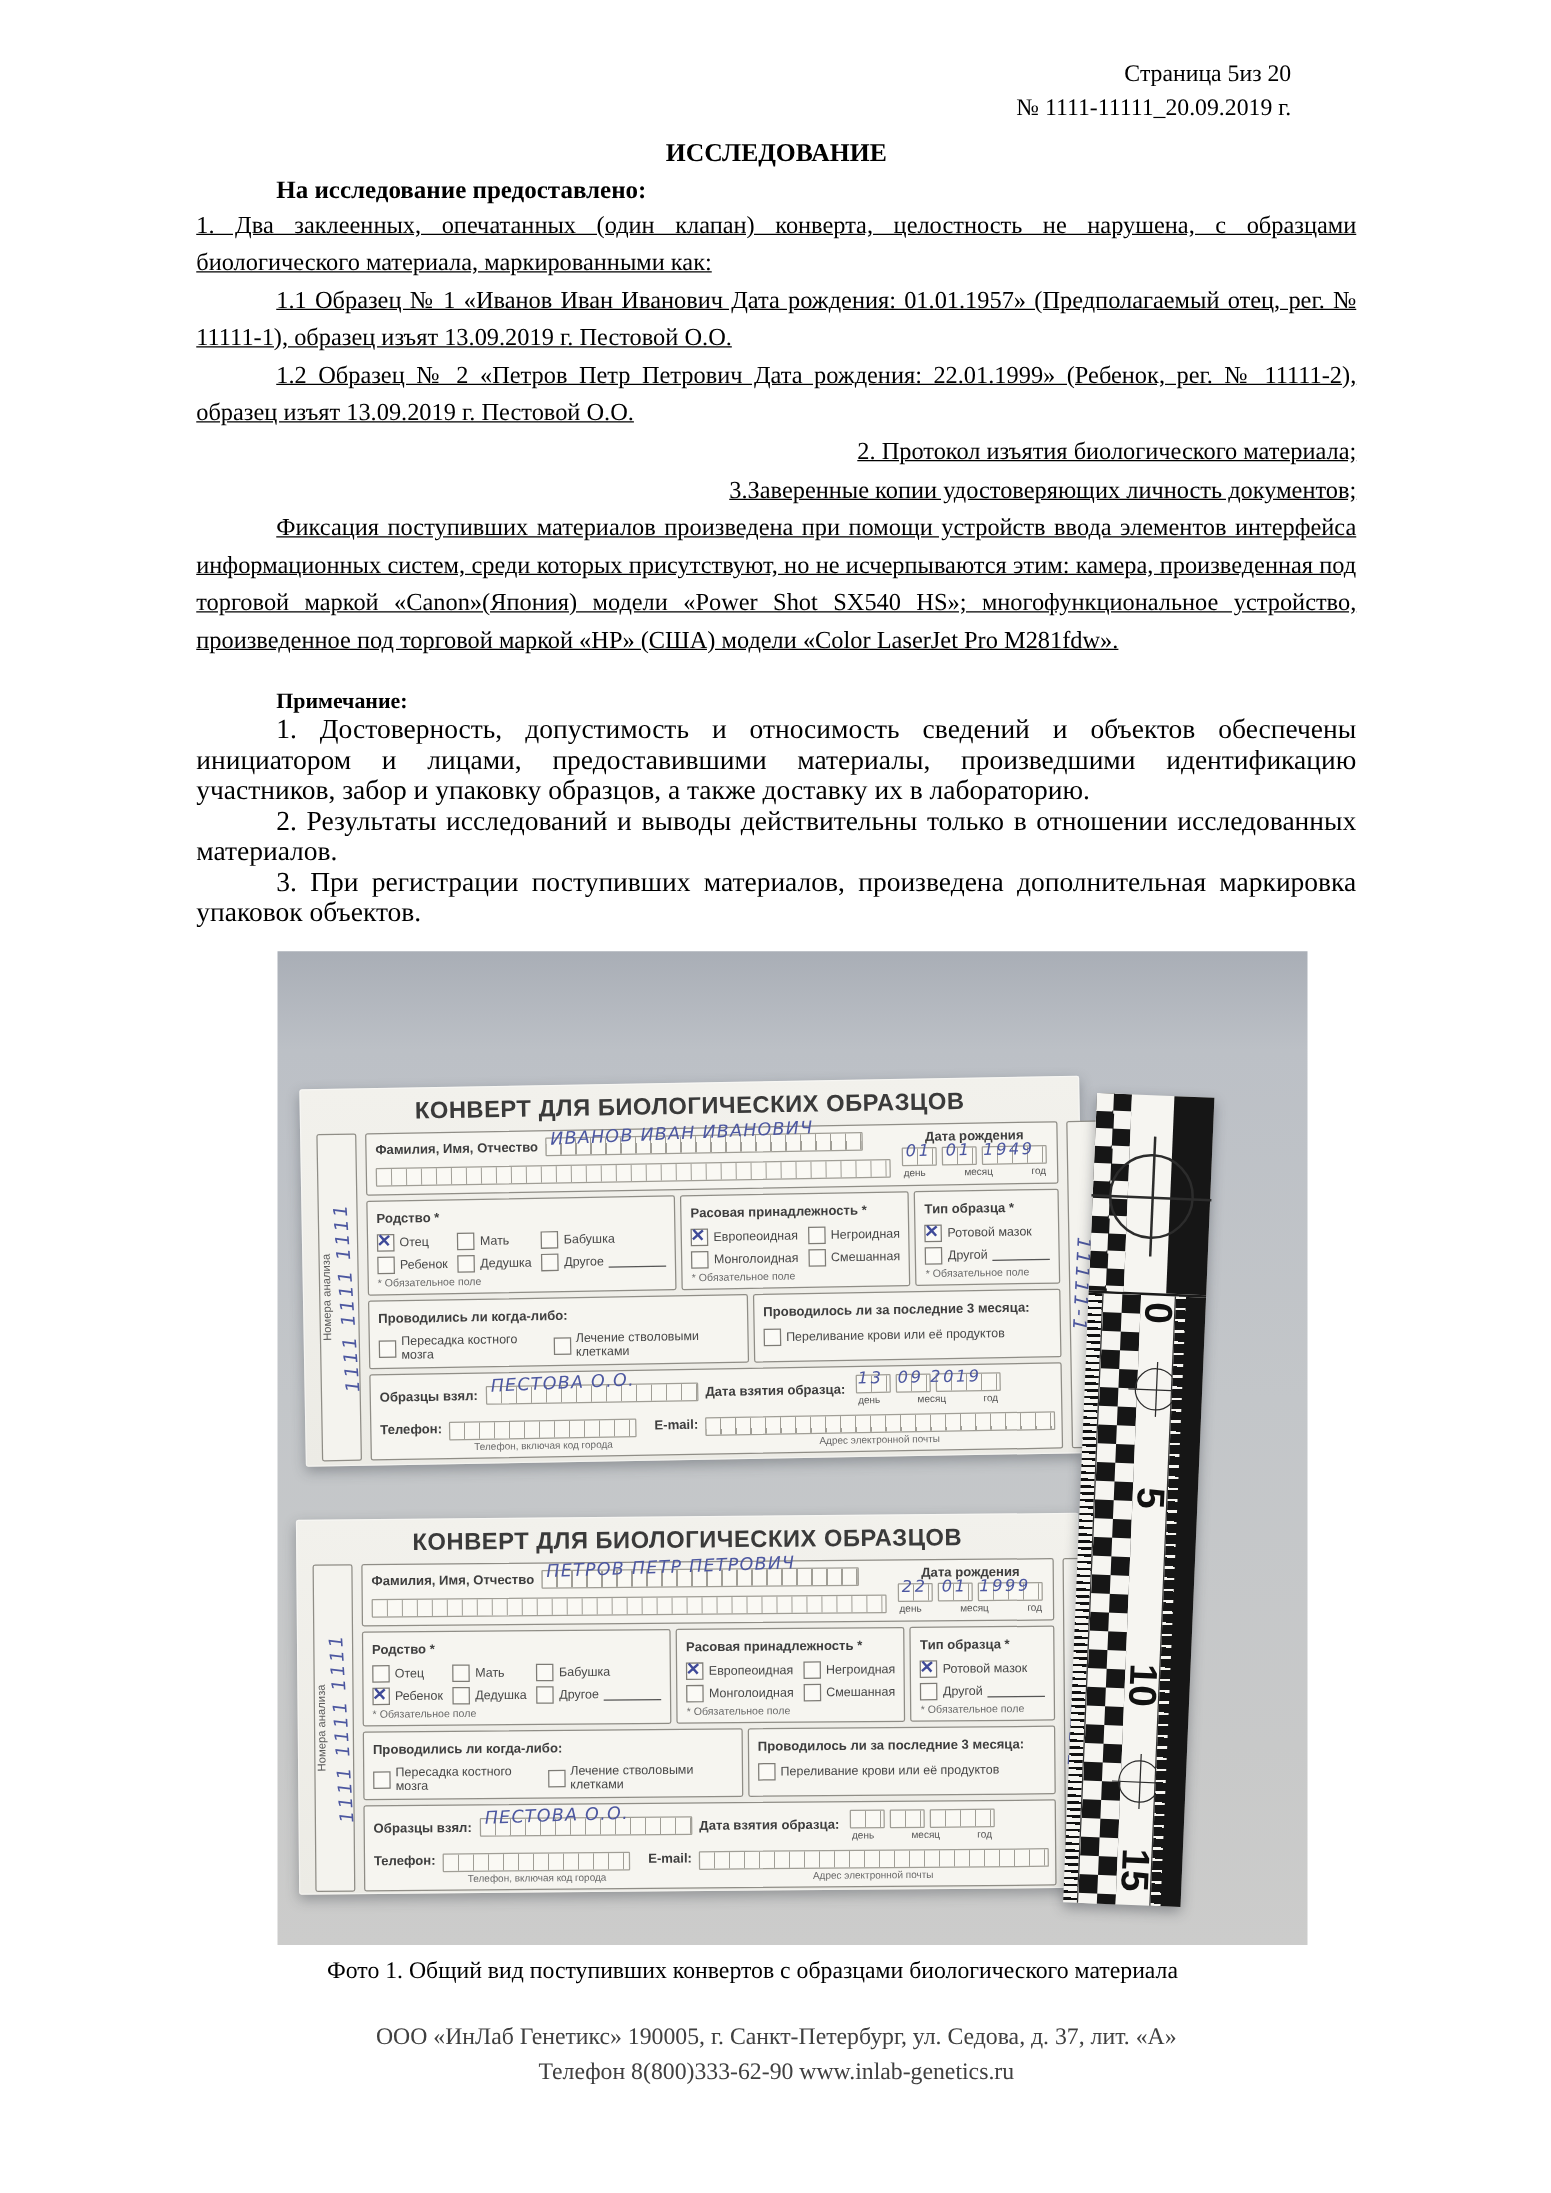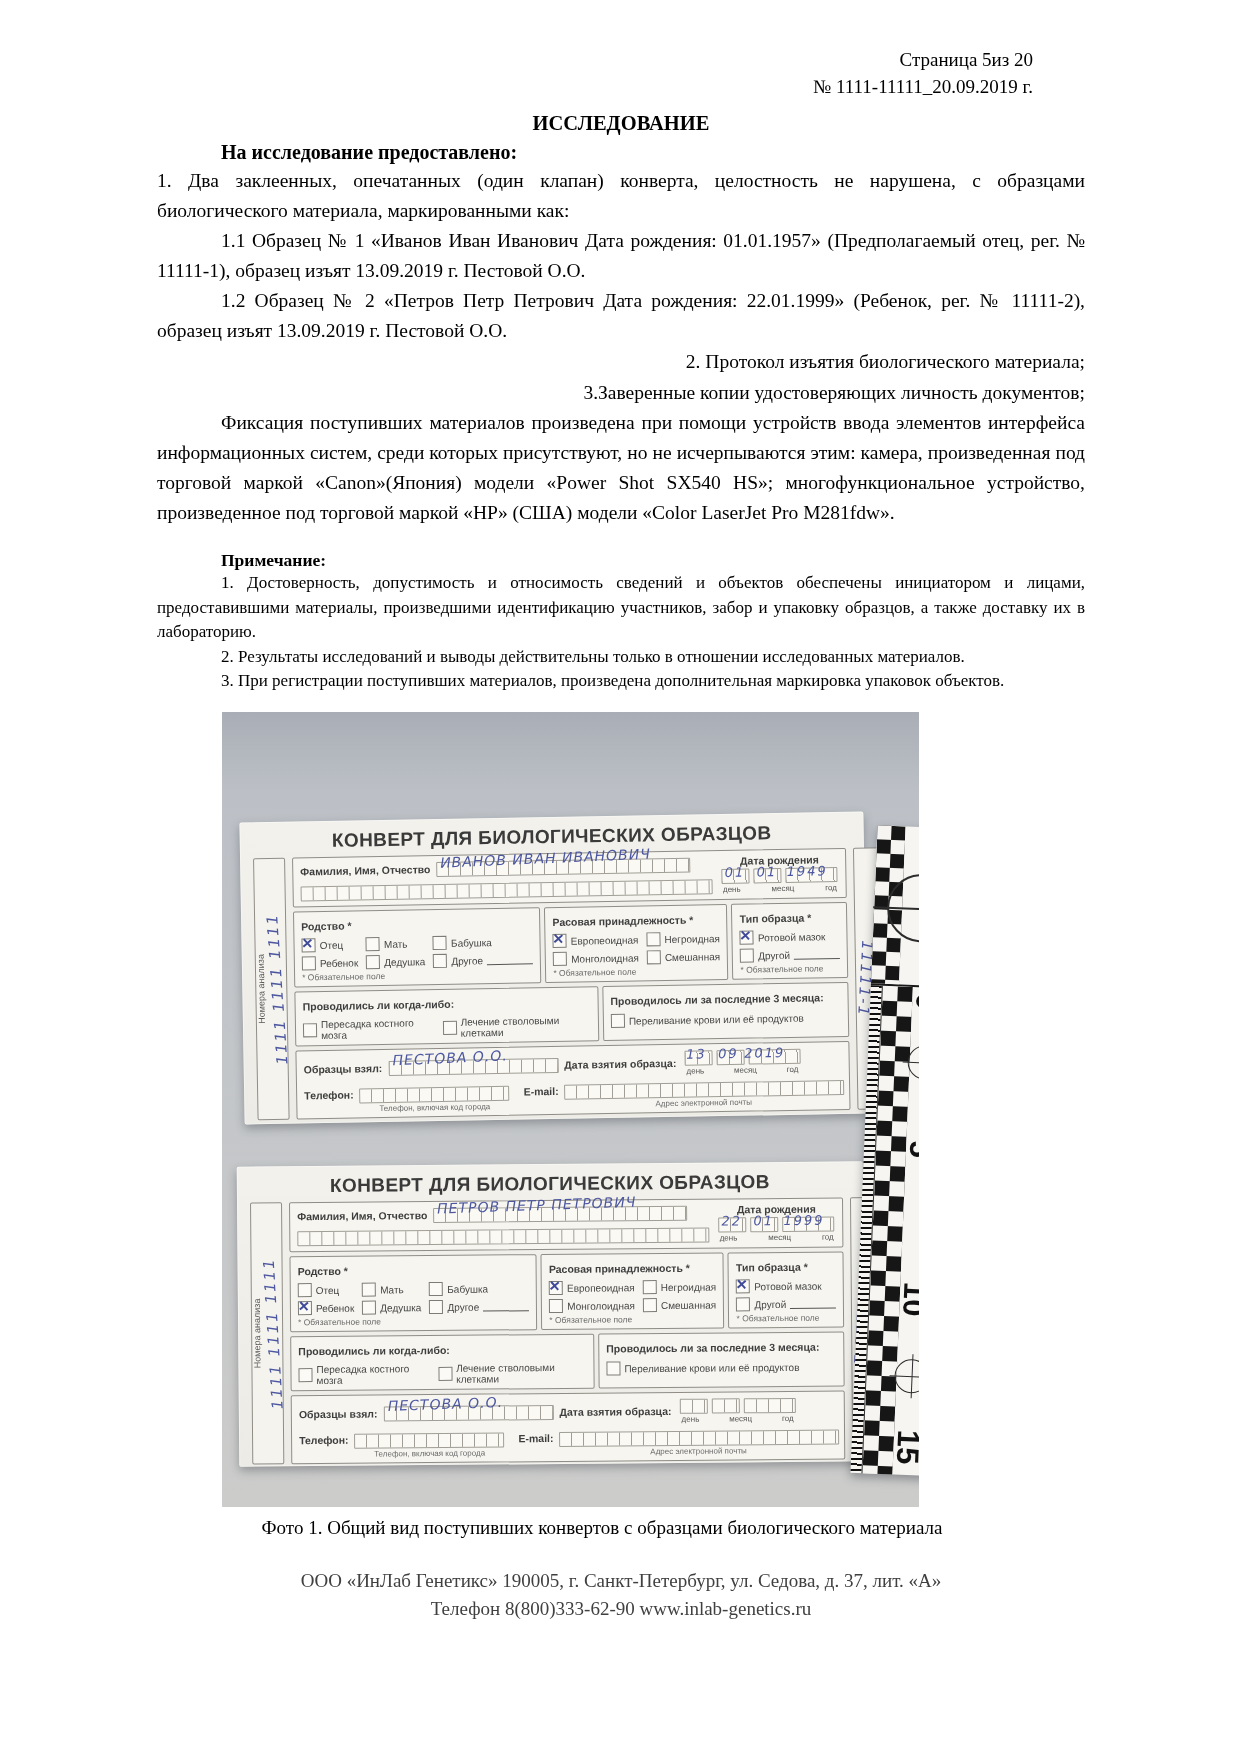--- a/index.html
+++ b/index.html
@@ -6,29 +6,29 @@
   body { width:1241px; height:1754px; position:relative; overflow:hidden;
          font-family:"Liberation Serif", serif; color:#000; }
   .content { position:relative; padding:46px 156px 0 157px; }
 
   
   .hdr { text-align:right; font-size:19px; line-height:27px; margin-right:52px; }
 
   
   .doc-title { text-align:center; font-weight:bold; font-size:20.5px; margin-top:12px; }
   .provided { font-weight:bold; font-size:20px; margin:6px 0 2px; text-indent:64px; }
-  p.item { font-size:19.5px; line-height:30px; text-align:justify; margin:0; }
+  p.item { font-size:19.5px; line-height:30px; text-align:justify; margin:0;text-decoration:underline; }
   p.item.ind { text-indent:64px; }
   p.item.single { line-height:31px; text-align:right; }
   .fixation { margin-top:40px; }
   .note-head { font-weight:bold; font-size:17.5px; text-indent:64px; margin-top:22px; }
-  p.note { font-size:17px; line-height:24.5px; text-align:justify; text-indent:64px; margin:0; }
+  p.note { font-size:22px; line-height:24.5px; text-align:justify; text-indent:64px; margin:0; }
 
   
-  .photo-wrap { position:relative; margin:18px 0 0 65px; width:697px; height:795px;
+  .photo-wrap { position:relative; margin:18px 0 0 65px; width:824px; height:795px;
      background:linear-gradient(180deg,#a9aeb6 0%,#bcc0c6 10%,#c3c6c9 45%,#c8c9c9 80%,#cccccb 100%);
      overflow:hidden; }
   .caption { width:760px; margin:10px 0 0 65px; text-align:center; font-size:19px; }
 
   
   .envelope { position:absolute; background:linear-gradient(180deg,#f2f1ec,#ecebe5);
      box-shadow:0 4px 10px rgba(40,45,55,.35), 0 0 0 1px rgba(255,255,255,.4) inset;
      border-radius:2px; font-family:"Liberation Sans", sans-serif; color:#3e3e3e;
      display:flex; flex-direction:column; }
   .env1 { left:20px; top:105px; width:624px; height:302px; transform:rotate(-1deg); }

